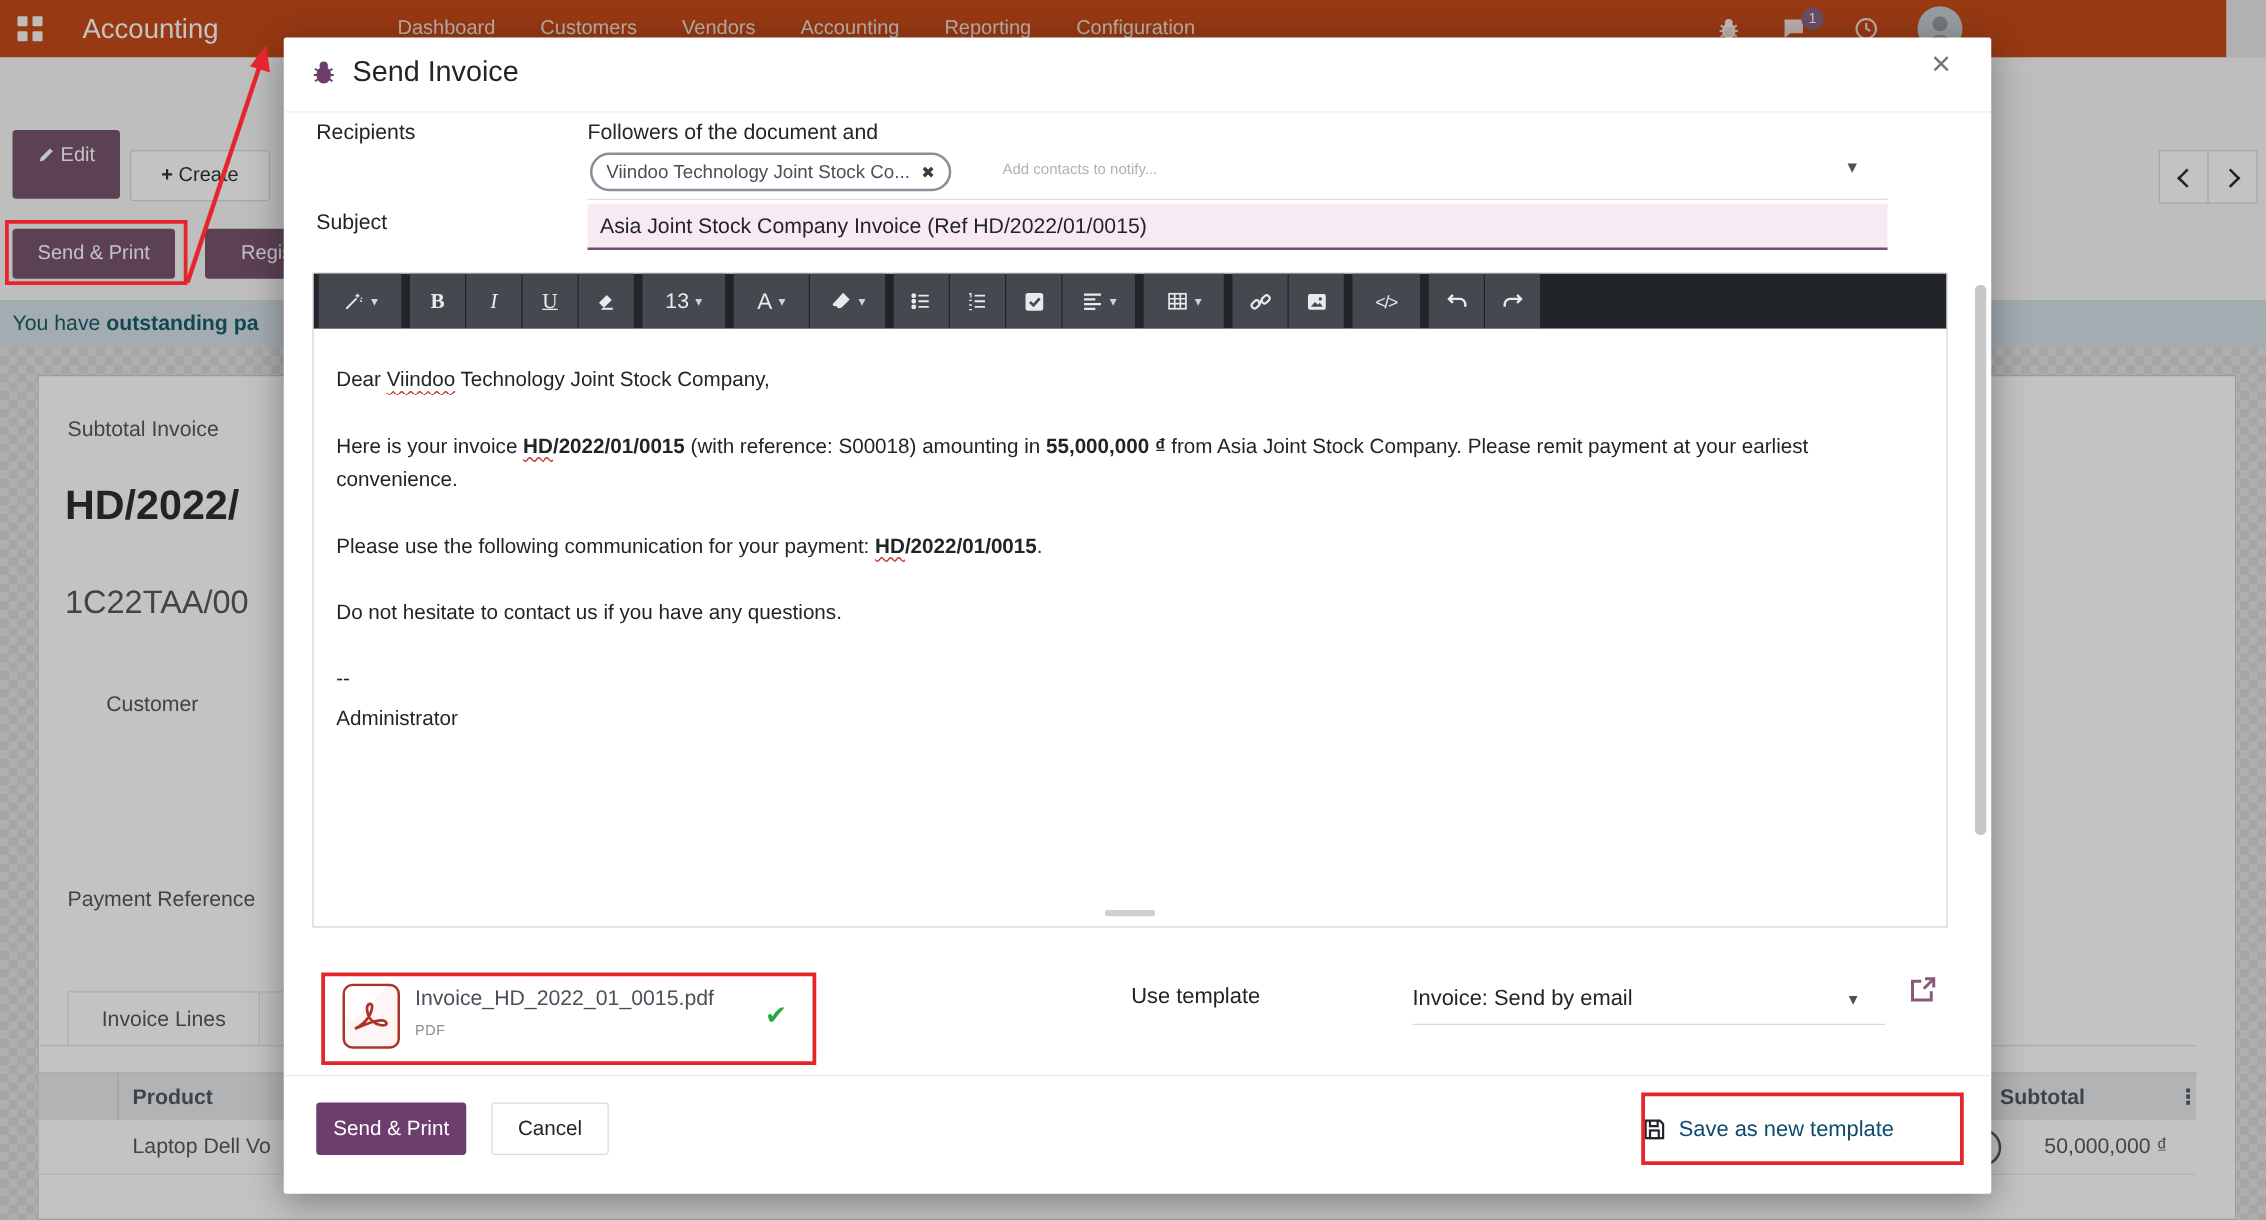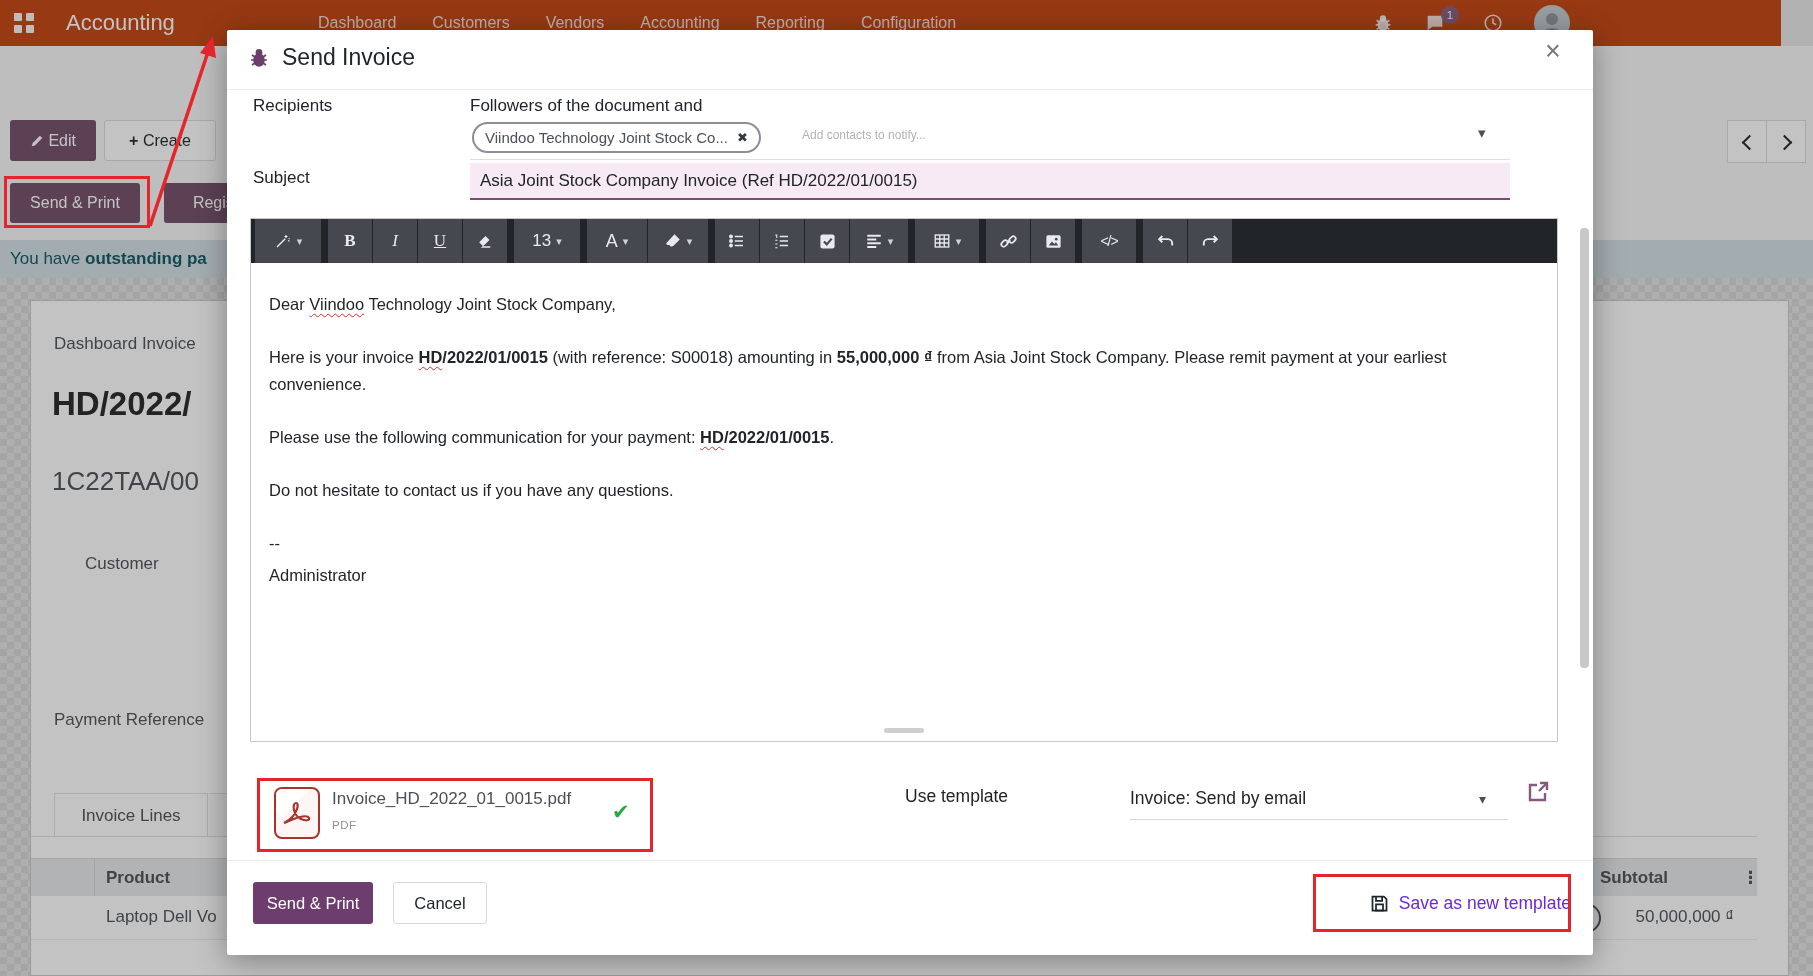--- a/index.html
+++ b/index.html
@@ -102,22 +102,22 @@
   #attach-check{position:absolute;left:355px;top:22px;font-size:21px;color:#28a745;font-weight:bold;}
   
   #template-select{left:1130px;top:780px;width:378px;height:40px;border-bottom:1px solid #d8d8d8;box-sizing:border-box;cursor:pointer;}
   #template-select .val{position:absolute;left:0;top:0;line-height:36px;font-size:17.5px;color:#212529;}
   #template-select .car{position:absolute;right:22px;top:11px;font-size:14px;color:#495057;}
   #ext-icon{left:1526px;top:780px;color:#875a7b;cursor:pointer;}
   
   #m-fline{left:227px;top:860px;width:1366px;height:1px;background:#ececec;}
   #m-send{left:253px;top:882px;width:120px;height:42px;line-height:42px;font-size:16.5px;}
   #m-cancel{left:393px;top:882px;width:94px;height:42px;line-height:40px;font-size:16.5px;}
-  #m-savetpl{left:1313px;top:874px;width:258px;height:58px;box-sizing:border-box;display:flex;align-items:center;justify-content:flex-end;gap:9px;
-    background:#fff;font-size:17.5px;color:#6d28d9;cursor:pointer;}
+  #m-savetpl{left:1313px;top:874px;width:258px;height:58px;box-sizing:border-box;display:flex;align-items:center;justify-content:flex-start;gap:9px;
+    background:#fff;font-size:17.5px;color:#0c4a6e;cursor:pointer;}
   
   .annobox{position:absolute;border:3px solid #e4252b;z-index:60;pointer-events:none;box-sizing:border-box;}
   #anno-arrow{left:0;top:0;width:1813px;height:976px;z-index:60;pointer-events:none;}
 </style>
 </head>
 <body>
 
 <div id="canvas">
 
   <div class="abs" id="topbar">
@@ -154,21 +154,21 @@
           <circle cx="18" cy="14" r="6" fill="#8d979e"></circle>
           <path d="M6 34c1-8 7-11 12-11s11 3 12 11z" fill="#8d979e"></path>
         </svg>
     </div>
   </div>
 
   <div class="abs" id="cpanel"></div>
   <div class="abs" id="breadcrumb">
     <span class="root">Invoices</span><span> / HD/2022</span>
   </div>
-  <div class="abs btn btn-purple" style="left:10px;top:120px;width:86px;height:41px;line-height:41px;z-index:1;">
+  <div class="abs btn btn-purple" style="left:10px;top:104px;width:86px;height:55px;line-height:41px;z-index:1;">
     <svg style="vertical-align:-2px" width="14" height="14" viewBox="0 0 24 24">
         <path d="M3 21l1.5-5.5L17 3l4 4L8.5 19.5 3 21z" fill="#fff"></path>
       </svg>
     <span>Edit</span>
   </div>
   <div class="abs btn btn-white" style="left:104px;top:120px;width:112px;height:41px;line-height:39px;z-index:1;font-weight:bold;">
     <span>+</span> <span style="font-weight:normal">Create</span>
   </div>
   <div class="abs" id="pagercount">3 / 30</div>
   <div class="abs pagerbtn" style="left:1727px;z-index:1;">
@@ -184,21 +184,21 @@
     <span id="status-draft">Draft</span>
     <span id="status-chev"></span>
     <span id="status-posted">Posted</span>
   </div>
   <div class="abs" id="banner">
     <span>You have </span><b>outstanding pa</b>
   </div>
 
   <div class="abs" id="pagebg"></div>
   <div class="abs" id="sheet"></div>
-  <div class="abs sheetlabel" style="left:54px;top:334px;z-index:2;">Dashboard Invoice</div>
+  <div class="abs sheetlabel" style="left:54px;top:334px;z-index:2;">Subtotal Invoice</div>
   <div class="abs" id="docnumber">HD/2022/</div>
   <div class="abs" id="docref">1C22TAA/00</div>
   <div class="abs sheetlabel" style="left:54px;top:554px;z-index:2;margin-left:31px;">Customer</div>
   <div class="abs sheetlabel" style="left:54px;top:710px;z-index:2;">Payment Reference</div>
   <div class="abs" id="tab-invlines">Invoice Lines</div>
   <div class="abs" id="tab-sliver"></div>
   <div class="abs" id="notebookline"></div>
   <div class="abs" id="thead">
     <span class="vline"></span>
     <span id="th-product">Product</span>

